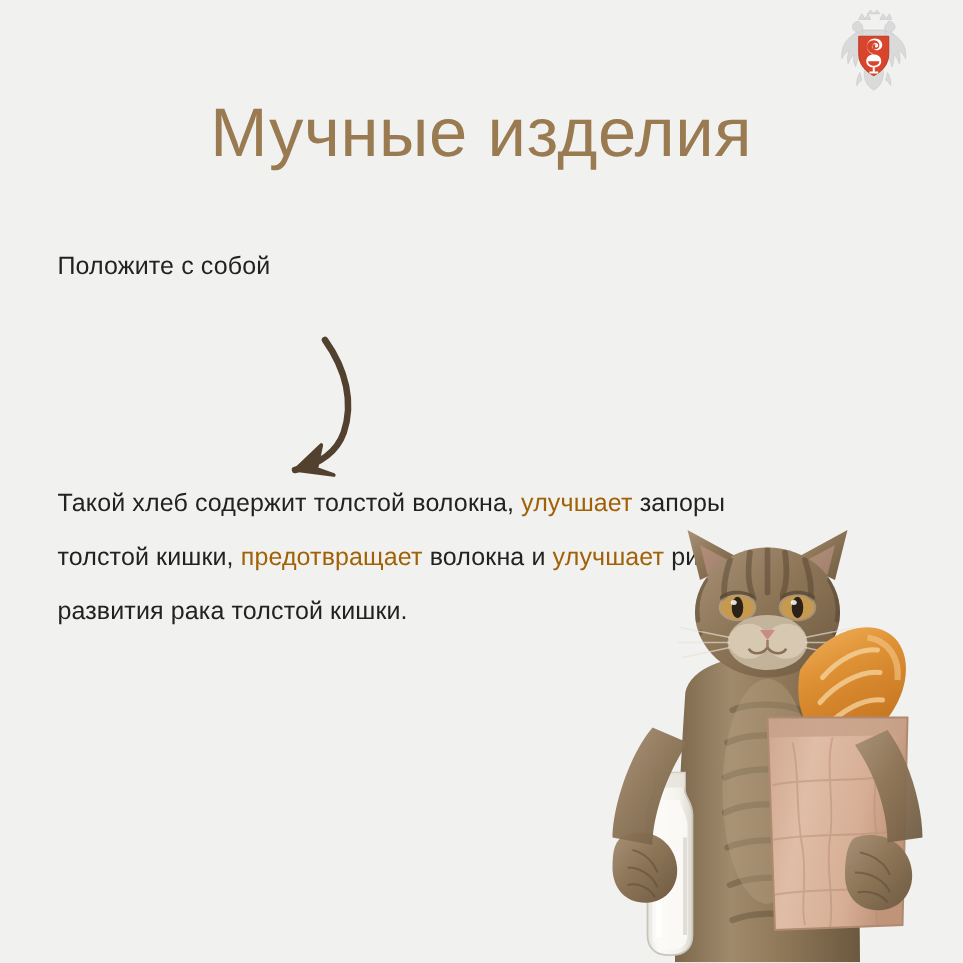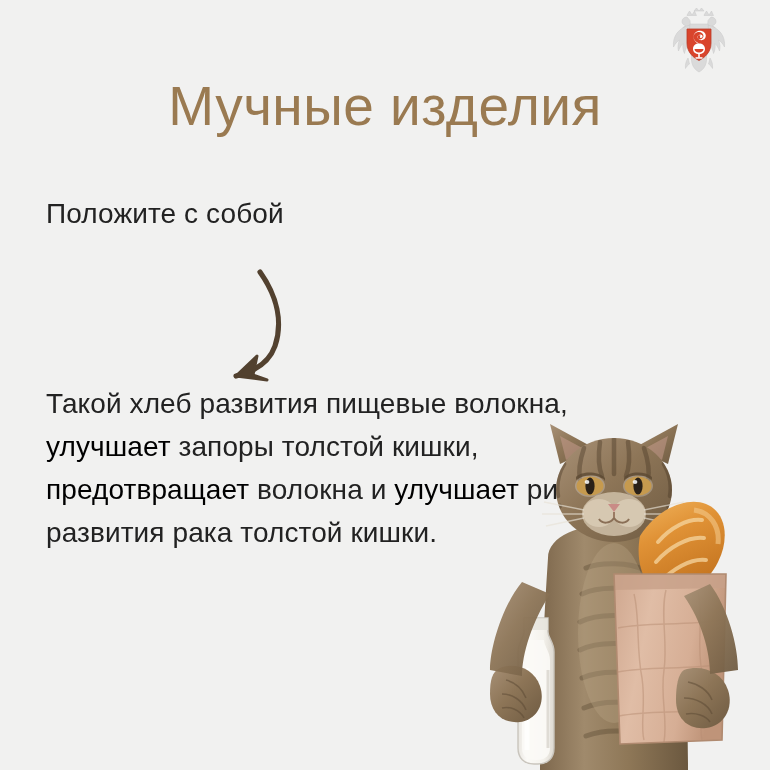--- a/index.html
+++ b/index.html
@@ -46,29 +46,29 @@
     letter-spacing: 0.5px;
     color: #9a7a51;
     white-space: nowrap;
   }
 
   
   .para {
     position: absolute;
     left: 46px;
     color: #222222;
-    font-size: 28px;
+    font-size: 20px;
     font-weight: 400;
     line-height: 43px;
     letter-spacing: 0.1px;
   }
   .para-1 { top: 192px; width: 600px; }
   .para-2 { top: 382px; width: 560px; }
 
-  .hl { color: #000000; }
+  .hl { color: #a16207; }
 
   
   .arrow {
     position: absolute;
     left: 205px;
     top: 258px;
     width: 120px;
     height: 130px;
   }
   .arrow svg { display: block; width: 100%; height: 100%; }
@@ -129,21 +129,21 @@
   </div>
 
   <div class="arrow">
     <svg viewBox="0 0 120 130" xmlns="http://www.w3.org/2000/svg">
       <path d="M55 14 C72 38, 78 64, 70 88 C64 105, 48 114, 31 118" fill="none" stroke="#52412f" stroke-width="5.2" stroke-linecap="round"></path>
       <path d="M31 118 L52 98 L48 117 L62 122 Z" fill="#52412f" stroke="#52412f" stroke-width="3" stroke-linejoin="round"></path>
     </svg>
   </div>
 
   <div class="para para-2">
-    <span>Такой хлеб развития пищевые волокна, </span><span class="hl">улучшает</span><span> запоры толстой кишки, </span><span class="hl">предотвращает</span><span> волокна и </span><span class="hl">улучшает</span><span> риск развития рака толстой кишки.</span>
+    <span>Такой хлеб содержит толстой волокна, </span><span class="hl">улучшает</span><span> запоры толстой кишки, </span><span class="hl">предотвращает</span><span> волокна и </span><span class="hl">улучшает</span><span> риск развития рака толстой кишки.</span>
   </div>
 
   <div class="cat">
     <svg viewBox="0 0 252 352" xmlns="http://www.w3.org/2000/svg">
       <defs>
         <linearGradient id="furG" x1="0" y1="0" x2="1" y2="1">
           <stop offset="0%" stop-color="#a89177"></stop>
           <stop offset="45%" stop-color="#8d7557"></stop>
           <stop offset="100%" stop-color="#6f5b42"></stop>
         </linearGradient>

